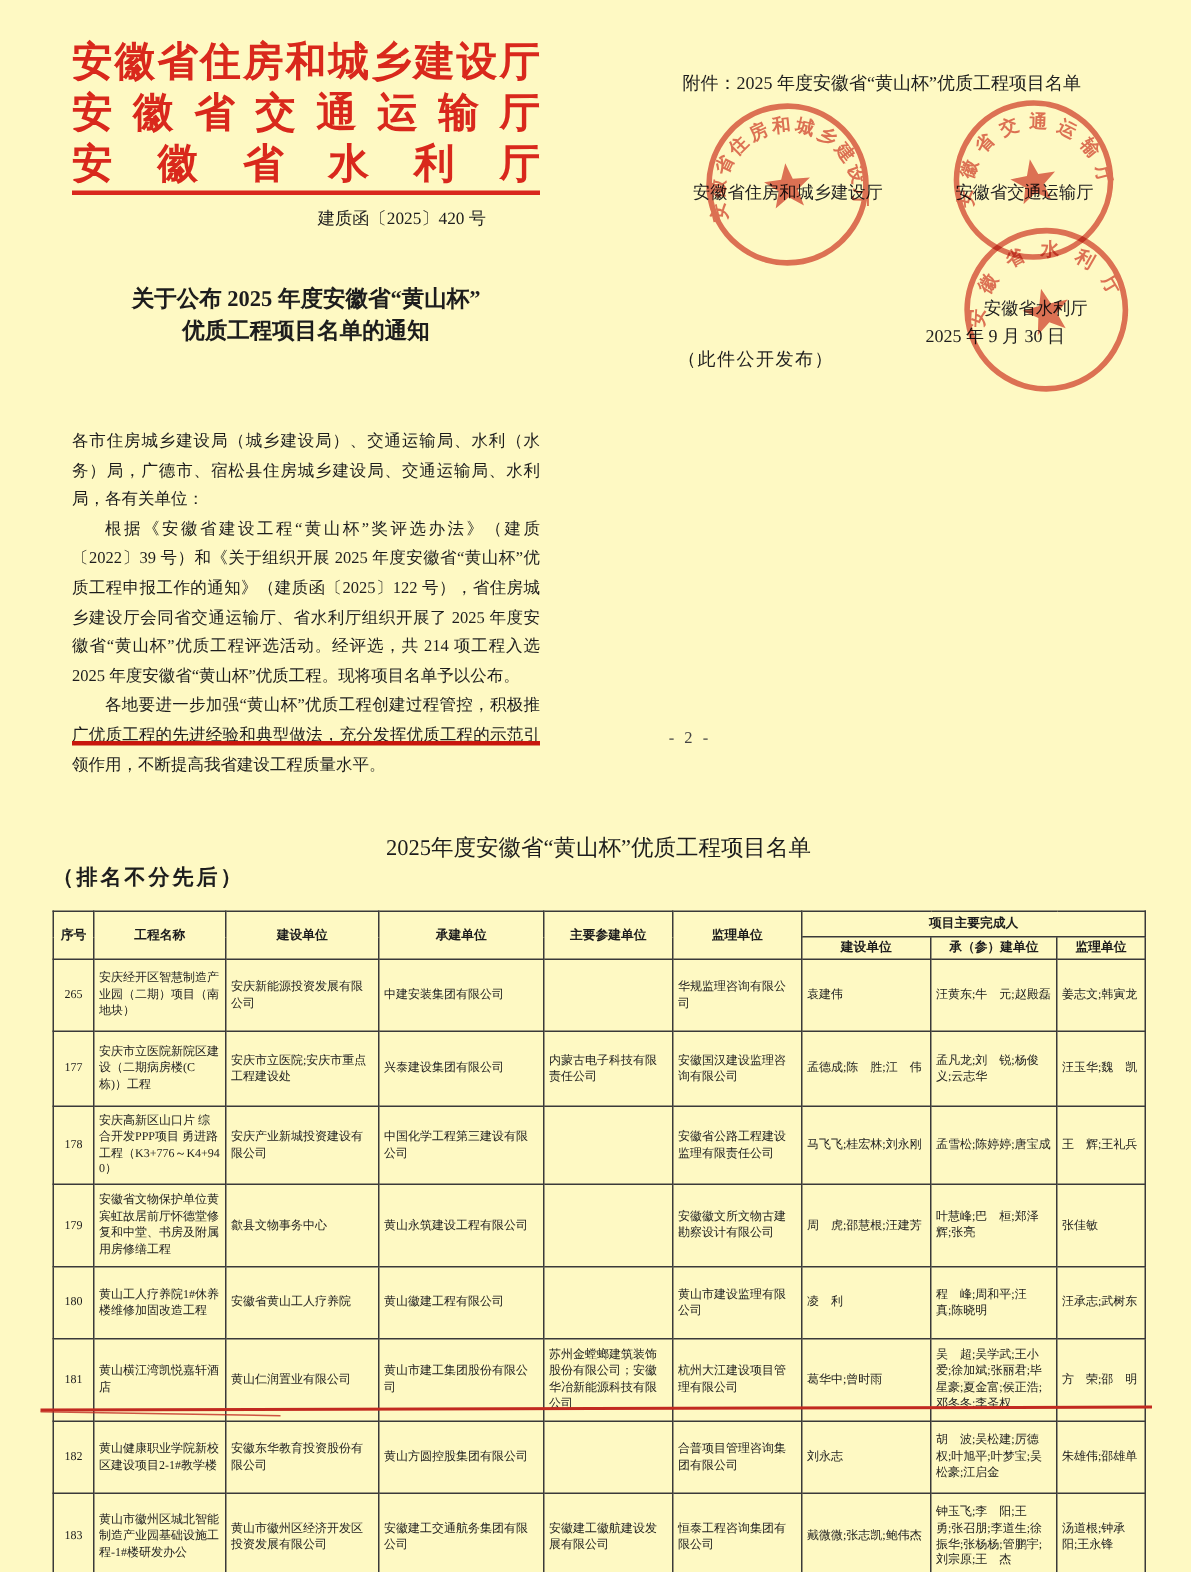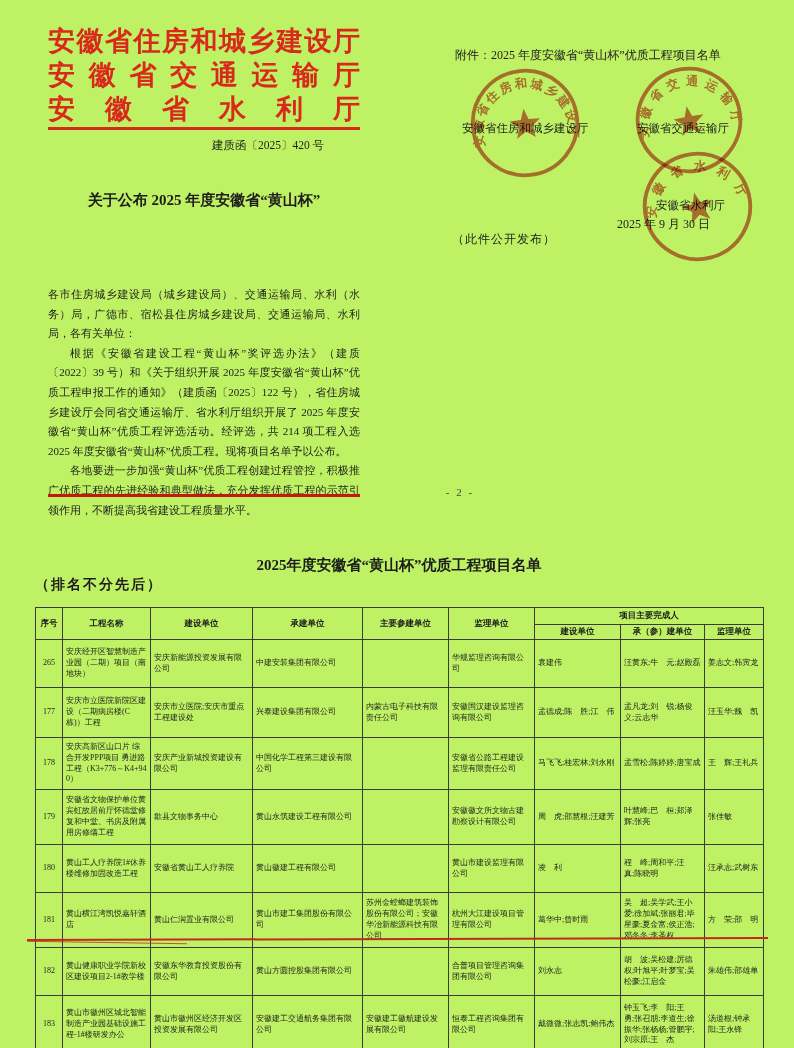--- a/index.html
+++ b/index.html
@@ -5,21 +5,21 @@
   :root{
     --accent:#d9281c;
     --stamp:#d6554b;
     --marker:#c22a20;
     --ink:#1d1d1d;
   }
   *{margin:0;padding:0;box-sizing:border-box;}
   html,body{background:#888;}
   .page{
     position:relative;width:794px;height:1048px;margin:0 auto;
-    background:#bef264;overflow:hidden;color:var(--ink);
+    background:#fef9c3;overflow:hidden;color:var(--ink);
     font-family:"Liberation Serif","DejaVu Serif",serif;
   }
   
   .issuer{
     position:absolute;left:48px;width:312px;
     color:var(--accent);font-weight:700;font-size:27px;line-height:34px;
     text-align:justify;text-align-last:justify;white-space:nowrap;
     letter-spacing:0;
   }
   .issuer-1{top:24px;}
@@ -44,21 +44,21 @@
   .page-no{position:absolute;left:430px;top:486px;width:60px;text-align:center;font-size:11px;letter-spacing:2px;color:#444;}
   .stamp{position:absolute;z-index:2;opacity:.82;mix-blend-mode:multiply;}
   .stamp svg{display:block;}
   .stamp-1{left:468px;top:66px;width:114px;height:114px;transform:rotate(-6deg);}
   .stamp-2{left:633px;top:64px;width:112px;height:112px;transform:rotate(-10deg);}
   .stamp-3{left:640px;top:149px;width:115px;height:115px;transform:rotate(-14deg);}
   .stamp circle{stroke:var(--stamp);}
   .stamp polygon{fill:var(--stamp);}
   .stamp text{fill:var(--stamp);font-size:13px;font-weight:700;font-family:"Liberation Serif","DejaVu Serif",serif;}
   
-  .table-title{position:absolute;left:35px;top:556px;width:728px;text-align:center;font-weight:700;font-size:15px;}
+  .table-title{position:absolute;left:35px;top:556px;width:728px;text-align:center;font-weight:400;font-size:15px;}
   .table-subtitle{position:absolute;left:35px;top:576px;width:728px;text-align:left;font-weight:700;font-size:14px;letter-spacing:2px;}
   table.projects{
     position:absolute;left:35px;top:607px;width:728px;
     border-collapse:collapse;table-layout:fixed;
     font-size:8px;line-height:1.35;
   }
   .projects th,.projects td{
     border:1px solid #3a3a3a;padding:1px 3px;vertical-align:middle;
     overflow:hidden;word-break:break-all;
   }
@@ -87,20 +87,21 @@
 <div class="page">
 
   <div class="issuer issuer-1">安徽省住房和城乡建设厅</div>
   <div class="issuer issuer-2">安徽省交通运输厅</div>
   <div class="issuer issuer-3">安徽省水利厅</div>
   <div class="head-rule"></div>
   <div class="doc-no">建质函〔2025〕420 号</div>
 
   <div class="notice-title">
     <div>关于公布 2025 年度安徽省“黄山杯”</div>
+    <div>优质工程项目名单的通知</div>
   </div>
   <div class="body-text">
     <p class="no-indent">各市住房城乡建设局（城乡建设局）、交通运输局、水利（水务）局，广德市、宿松县住房城乡建设局、交通运输局、水利局，各有关单位：</p>
     <p>根据《安徽省建设工程“黄山杯”奖评选办法》（建质〔2022〕39 号）和《关于组织开展 2025 年度安徽省“黄山杯”优质工程申报工作的通知》（建质函〔2025〕122 号），省住房城乡建设厅会同省交通运输厅、省水利厅组织开展了 2025 年度安徽省“黄山杯”优质工程评选活动。经评选，共 214 项工程入选 2025 年度安徽省“黄山杯”优质工程。现将项目名单予以公布。</p>
     <p>各地要进一步加强“黄山杯”优质工程创建过程管控，积极推广优质工程的先进经验和典型做法，充分发挥优质工程的示范引领作用，不断提高我省建设工程质量水平。</p>
   </div>
   <div class="close-rule"></div>
 
   <div class="attachment">附件：2025 年度安徽省“黄山杯”优质工程项目名单</div>
 

